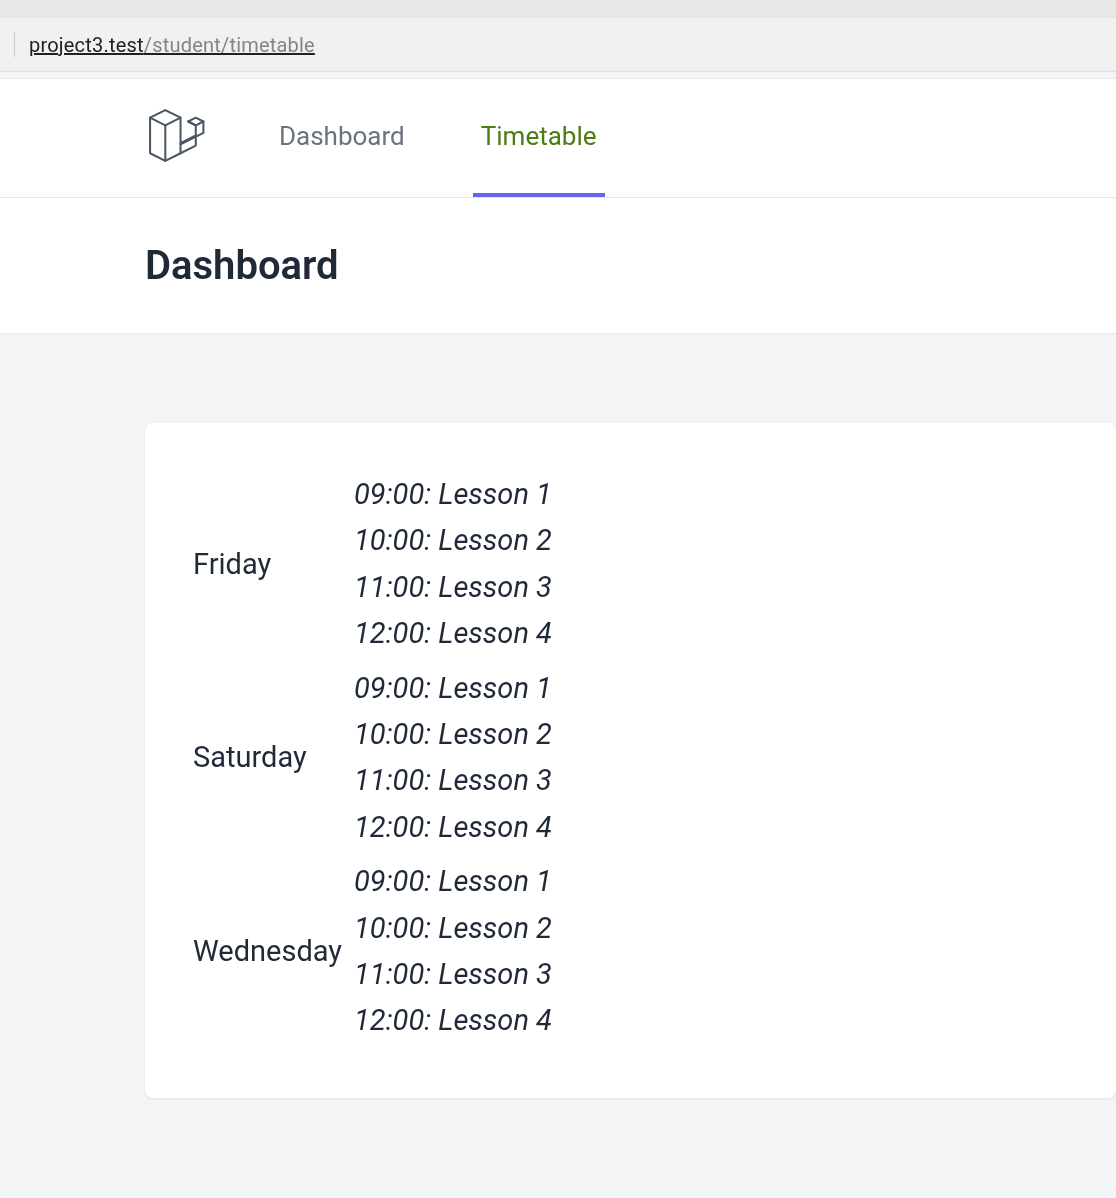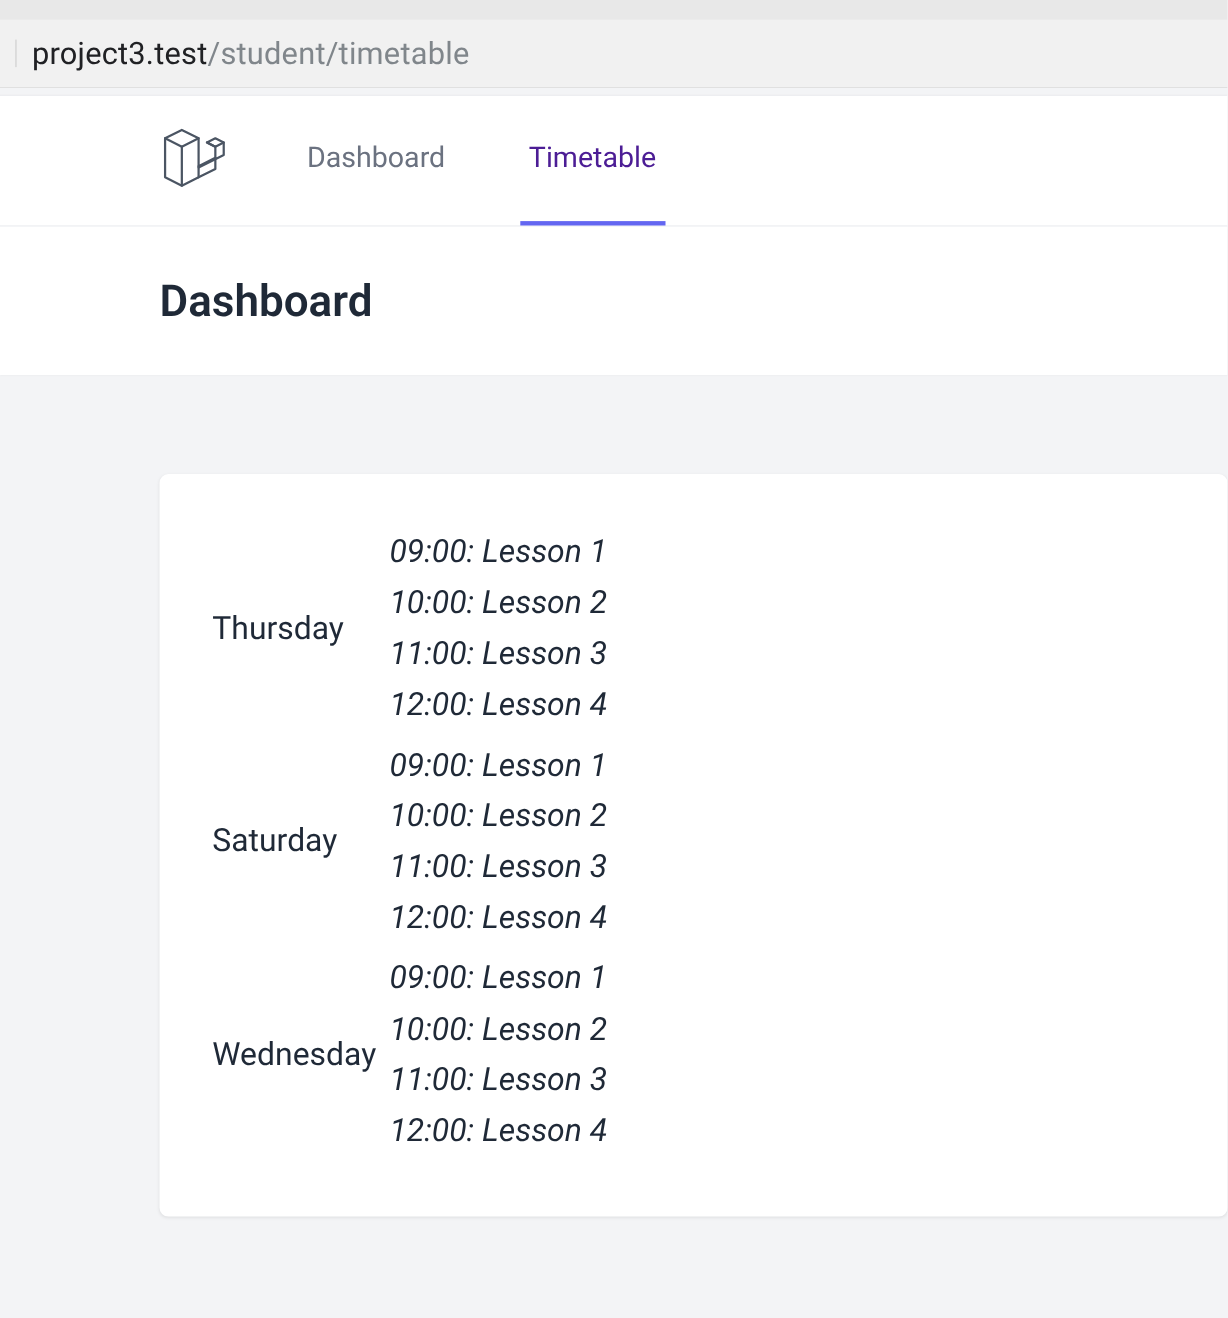--- a/index.html
+++ b/index.html
@@ -24,23 +24,24 @@
       background: #f1f1f1;
     }
     .url-prefix {
       color: #5f6368;
       font-size: 22px;
       padding: 0 14px 0 0;
       border-right: 1px solid #ccc;
       margin-right: 14px;
     }
     .url-text {
-      font-size: 28px;
+      font-size: 20px;
       color: #202124;
       letter-spacing: 0.2px;
+      text-decoration: underline;
     }
     .url-text .path {
       color: #80868b;
     }
     .top-nav {
       background: #fff;
       border-bottom: 1px solid #e5e7eb;
       border-top: 1px solid #e5e7eb;
       display: flex;
       align-items: center;
@@ -66,21 +67,21 @@
       align-items: center;
       font-size: 26px;
       color: #6b7280;
       padding: 0 8px;
       margin-right: 60px;
       height: 100%;
       border-bottom: 4px solid transparent;
       cursor: pointer;
     }
     .nav-item.active {
-      color: #4c1d95;
+      color: #4d7c0f;
       border-bottom-color: #6366f1;
     }
     .page-header {
       background: #fff;
       padding: 44px 0 44px 145px;
       box-shadow: 0 1px 2px rgba(0,0,0,0.05);
     }
     .page-title {
       font-size: 40px;
       font-weight: 600;
@@ -157,21 +158,21 @@
 
 <header class="page-header">
   <h1 class="page-title">Dashboard</h1>
 </header>
 
 <div class="content-wrap">
   <div class="card">
     <table class="timetable">
       <tbody>
         <tr>
-          <td class="day-cell">Thursday</td>
+          <td class="day-cell">Friday</td>
           <td class="lessons-cell">
             <div class="lesson-line">09:00: Lesson 1</div>
             <div class="lesson-line">10:00: Lesson 2</div>
             <div class="lesson-line">11:00: Lesson 3</div>
             <div class="lesson-line">12:00: Lesson 4</div>
           </td>
         </tr>
         <tr>
           <td class="day-cell">Saturday</td>
           <td class="lessons-cell">

